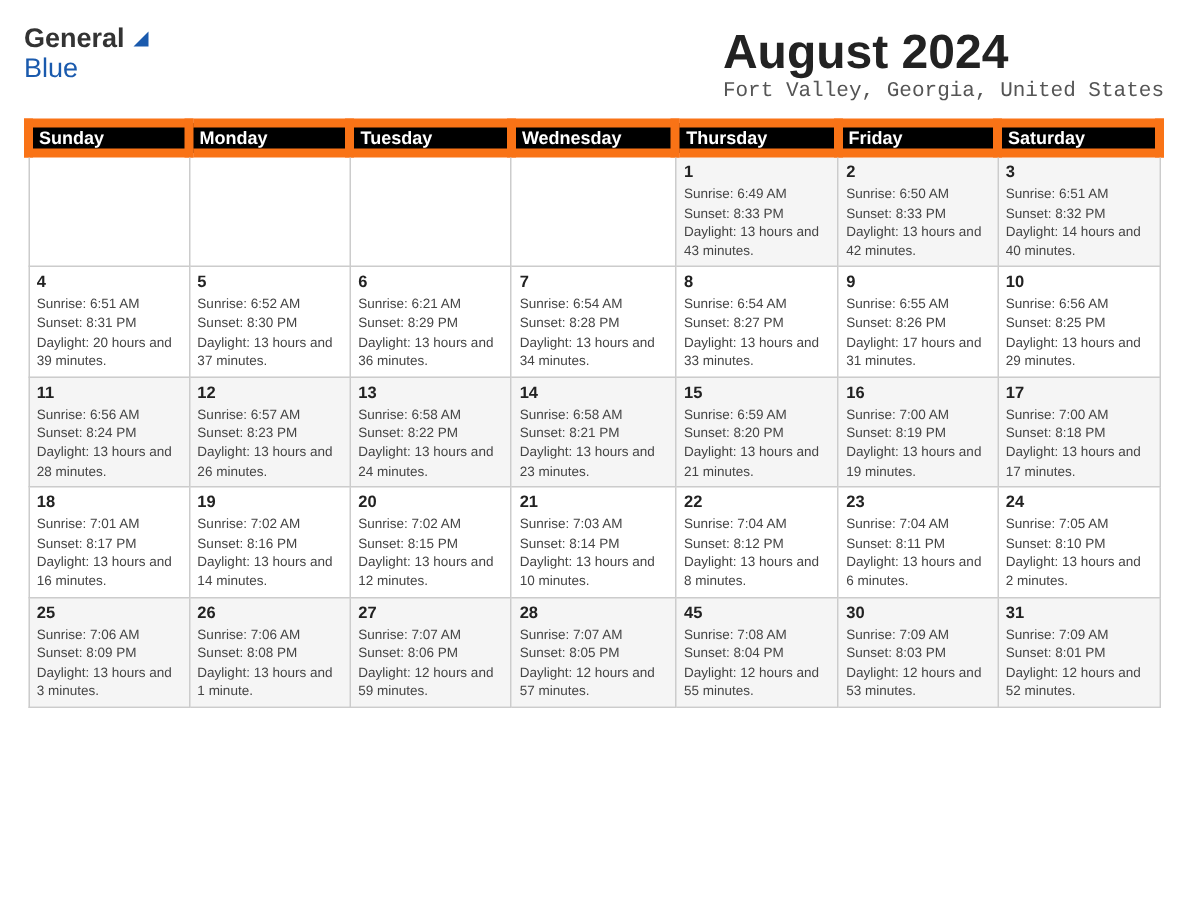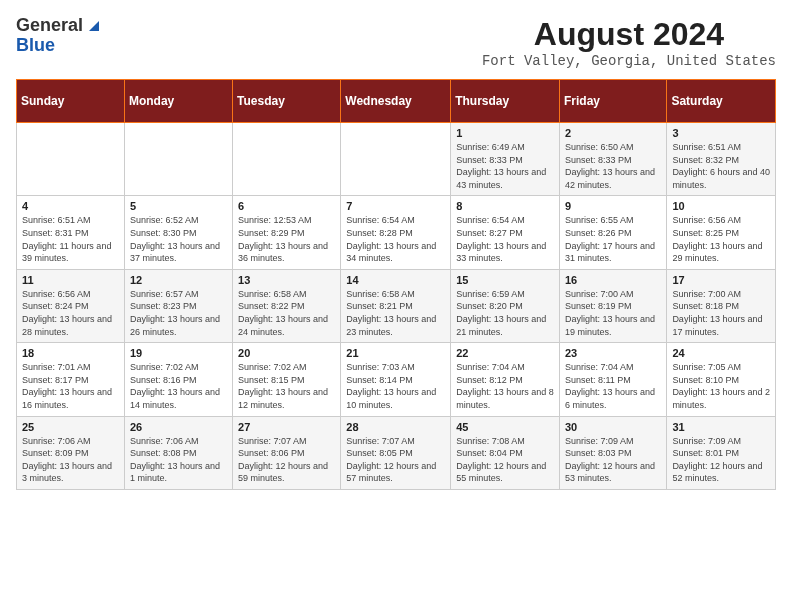--- a/index.html
+++ b/index.html
@@ -22,50 +22,50 @@
       align-items: flex-start;
     }
     .logo-general {
       font-size: 18px;
       font-weight: bold;
       color: #333;
       line-height: 1.1;
     }
     .logo-blue {
       font-size: 18px;
-      font-weight: bold;
+      font-weight: normal;
       color: #1a5aad;
       line-height: 1.1;
     }
     .title-area {
-      text-align: center;
+      text-align: left;
       margin-left: 27px;
     }
     .month-title {
       font-size: 32px;
       font-weight: bold;
       color: #222;
     }
     .location-title {
       font-size: 14px;
       color: #555;
       font-family: Liberation Mono, monospace;
     }
     .calendar-table {
       width: 100%;
       border-collapse: collapse;
     }
     .calendar-table thead th {
-      background: #7f1d1d;
+      background: #000000;
       color: #fff;
       font-size: 12px;
       font-weight: bold;
-      padding: 14px 4px;
+      padding: 0 4px;
       text-align: left;
-      border: 1px solid #f97316;
+      border: 6px solid #f97316;
     }
     .calendar-table tbody td {
       vertical-align: top;
       border: 1px solid #ccc;
       padding: 4px 5px;
       font-size: 9.5px;
       color: #333;
       min-height: 80px;
       width: 113px;
     }
@@ -136,39 +136,39 @@
         <td>
         <div class="day-number">2</div>
         <div class="day-detail">Sunrise: 6:50 AM</div>
         <div class="day-detail">Sunset: 8:33 PM</div>
         <div class="day-detail">Daylight: 13 hours and 42 minutes.</div>
       </td>
         <td>
         <div class="day-number">3</div>
         <div class="day-detail">Sunrise: 6:51 AM</div>
         <div class="day-detail">Sunset: 8:32 PM</div>
-        <div class="day-detail">Daylight: 6 hours and 40 minutes.</div>
+        <div class="day-detail">Daylight: 14 hours and 40 minutes.</div>
       </td>
       </tr>
       <tr>
         <td>
         <div class="day-number">4</div>
         <div class="day-detail">Sunrise: 6:51 AM</div>
         <div class="day-detail">Sunset: 8:31 PM</div>
-        <div class="day-detail">Daylight: 11 hours and 39 minutes.</div>
+        <div class="day-detail">Daylight: 20 hours and 39 minutes.</div>
       </td>
         <td>
         <div class="day-number">5</div>
         <div class="day-detail">Sunrise: 6:52 AM</div>
         <div class="day-detail">Sunset: 8:30 PM</div>
         <div class="day-detail">Daylight: 13 hours and 37 minutes.</div>
       </td>
         <td>
         <div class="day-number">6</div>
-        <div class="day-detail">Sunrise: 12:53 AM</div>
+        <div class="day-detail">Sunrise: 6:21 AM</div>
         <div class="day-detail">Sunset: 8:29 PM</div>
         <div class="day-detail">Daylight: 13 hours and 36 minutes.</div>
       </td>
         <td>
         <div class="day-number">7</div>
         <div class="day-detail">Sunrise: 6:54 AM</div>
         <div class="day-detail">Sunset: 8:28 PM</div>
         <div class="day-detail">Daylight: 13 hours and 34 minutes.</div>
       </td>
         <td>

